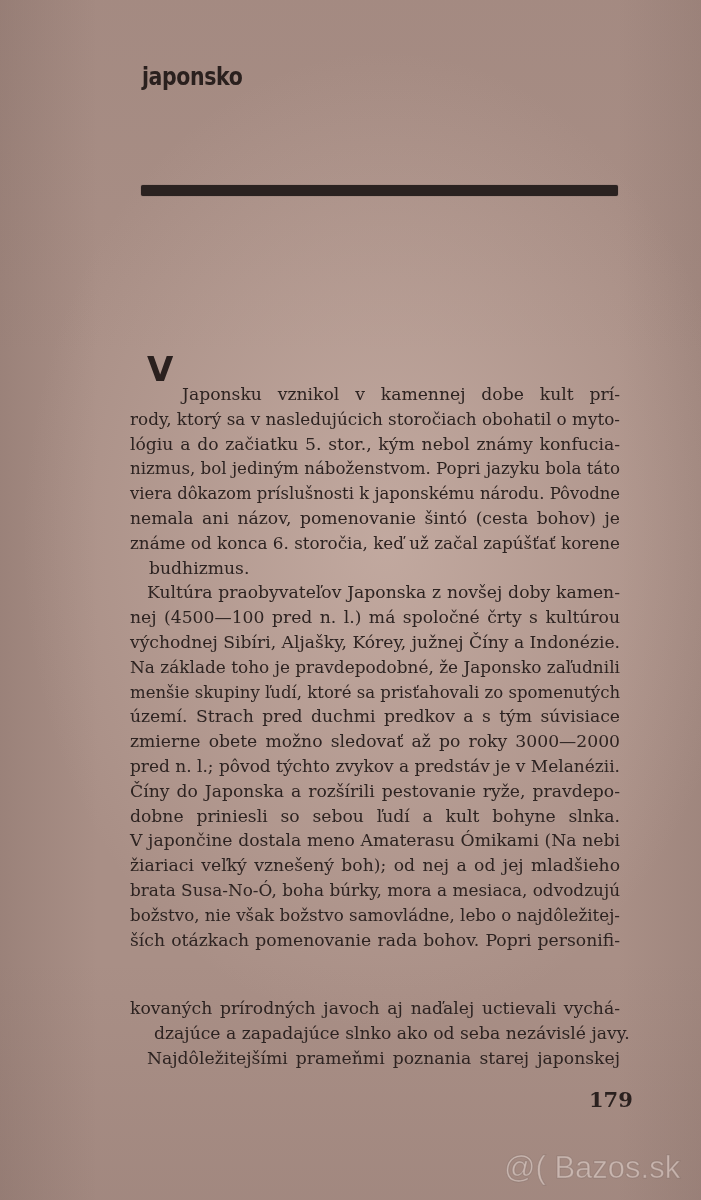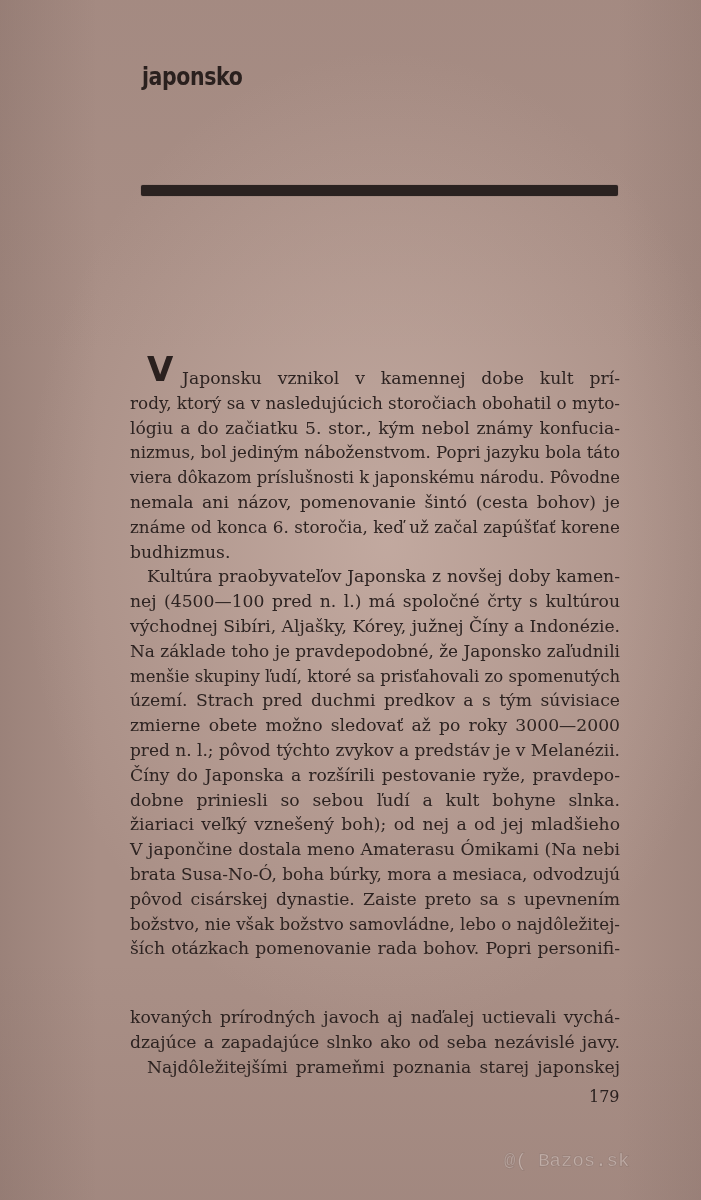--- a/index.html
+++ b/index.html
@@ -57,49 +57,51 @@
     .line {
       display: block;
       white-space: nowrap;
       text-align: justify;
       text-align-last: justify;
       height: 24.8px;
       overflow: visible;
     }
     .line.last {
       text-align-last: left;
+      margin-left: 19px;
     }
     .dropcap {
       position: absolute;
       left: 17px;
       top: -14px;
       font-family: "DejaVu Sans", sans-serif;
       font-weight: bold;
       font-size: 34px;
       line-height: 34px;
       color: #2a201e;
     }
     .first-line {
       margin-left: 52px;
+      margin-top: 16px;
     }
     .page-number {
       position: absolute;
       left: 589px;
       top: 1087px;
       font-family: "DejaVu Serif", serif;
-      font-weight: normal;
-      font-size: 16px;
+      font-weight: bold;
+      font-size: 21px;
       color: #2b211f;
     }
     .watermark {
       position: absolute;
       left: 504px;
       top: 1150px;
-      font-family: Liberation Mono, monospace;
-      font-size: 19px;
+      font-family: Liberation Sans, sans-serif;
+      font-size: 31px;
       color: rgba(235,220,215,0.55);
       -webkit-text-stroke: 1px rgba(120,100,95,0.35);
       letter-spacing: 0px;
     }
   </style>
 </head>
 <body>
 
 <div class="page">
 
@@ -123,28 +125,27 @@
     <span class="line" style="display: block;">nej (4500—100 pred n. l.) má spoločné črty s kultúrou</span>
     <span class="line" style="display: block; transform-origin: left center; transform: scaleX(0.9976); text-align-last: left;">východnej Sibíri, Aljašky, Kórey, južnej Číny a Indonézie.</span>
     <span class="line" style="display: block; transform-origin: left center; transform: scaleX(0.9841); text-align-last: left;">Na základe toho je pravdepodobné, že Japonsko zaľudnili</span>
     <span class="line" style="display: block; transform-origin: left center; transform: scaleX(0.9607); text-align-last: left;">menšie skupiny ľudí, ktoré sa prisťahovali zo spomenutých</span>
     <span class="line" style="display: block;">území. Strach pred duchmi predkov a s tým súvisiace</span>
     <span class="line" style="display: block;">zmierne obete možno sledovať až po roky 3000—2000</span>
     <span class="line" style="display: block; transform-origin: left center; transform: scaleX(0.9878); text-align-last: left;">pred n. l.; pôvod týchto zvykov a predstáv je v Melanézii.</span>
 
     <span class="line" style="display: block;">Číny do Japonska a rozšírili pestovanie ryže, pravdepo-</span>
     <span class="line" style="display: block;">dobne priniesli so sebou ľudí a kult bohyne slnka.</span>
+    <span class="line" style="display: block;">V japončine dostala meno Amaterasu Ómikami (Na nebi</span>
     <span class="line" style="display: block;">žiariaci veľký vznešený boh); od nej a od jej mladšieho</span>
-    <span class="line" style="display: block;">V japončine dostala meno Amaterasu Ómikami (Na nebi</span>
     <span class="line" style="display: block; transform-origin: left center; transform: scaleX(0.9815); text-align-last: left;">brata Susa-No-Ó, boha búrky, mora a mesiaca, odvodzujú</span>
-    <span class="line" style="display: block;">pôvod cisárskej dynastie. Zaiste preto sa s upevnením</span>
     <span class="line" style="display: block; transform-origin: left center; transform: scaleX(0.9709); text-align-last: left;">božstvo, nie však božstvo samovládne, lebo o najdôležitej-</span>
     <span class="line" style="display: block;">ších otázkach pomenovanie rada bohov. Popri personifi-</span>
     <span class="line" style="display: block; margin-top: 44px;">kovaných prírodných javoch aj naďalej uctievali vychá-</span>
-    <span class="line" style="display: block;">dzajúce a zapadajúce slnko ako od seba nezávislé javy.</span>
+    <span class="line" style="display: block; margin-left: 24px;">dzajúce a zapadajúce slnko ako od seba nezávislé javy.</span>
 
     <span class="line" style="padding-left: 17px; display: block;">Najdôležitejšími prameňmi poznania starej japonskej</span>
   </div>
 
   <div class="page-number">179</div>
 
   <div class="watermark">@( Bazos.sk</div>
 </div>
 
 </body></html>

